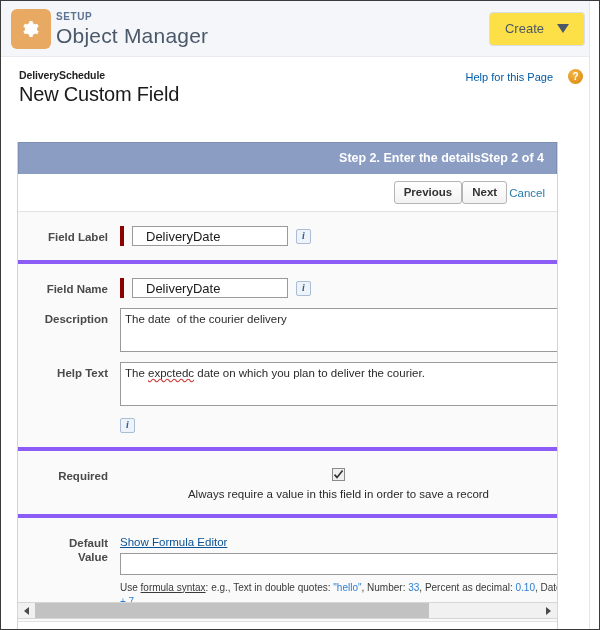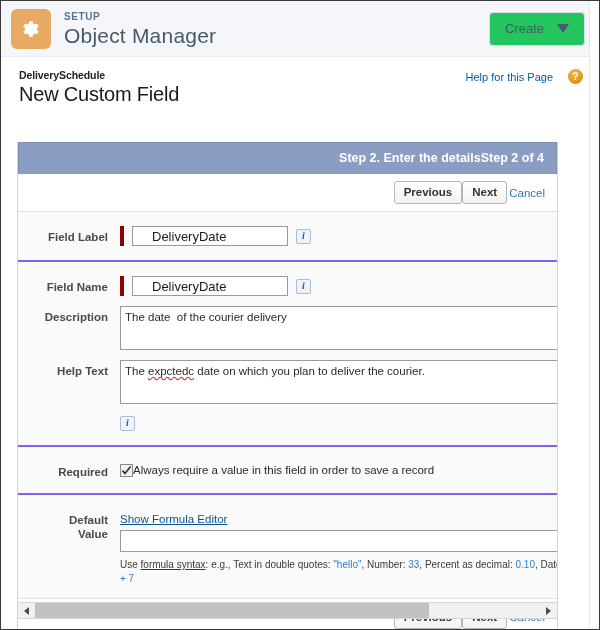--- a/index.html
+++ b/index.html
@@ -33,39 +33,39 @@
   }
   .gear-tile {
     width: 40px; height: 40px;
     border-radius: 6px;
     background: #e8aa63;
     display: flex; align-items: center; justify-content: center;
     flex: 0 0 auto;
   }
   .gear-tile svg { display: block; }
   .setup-titles {
-    margin-left: 13px;
+    margin-left: 5px;
     line-height: 1;
   }
   .setup-eyebrow {
     font-size: 10px;
     font-weight: bold;
     letter-spacing: 0.6px;
     color: #5a7390;
     margin-bottom: 3px;
   }
   .setup-title {
     font-size: 21px;
     color: #4a5869;
     font-weight: normal;
     letter-spacing: 0.2px;
   }
   .create-button {
     margin-left: auto;
-    background: #22c55e;
+    background: #fde047;
     border: 1px solid #d8dde6;
     border-radius: 4px;
     height: 34px;
     min-width: 96px;
     display: flex;
     align-items: center;
     justify-content: center;
     gap: 13px;
     padding: 0 14px;
     cursor: pointer;
@@ -179,21 +179,21 @@
 
   
   .form-body {
     background: #fafafa;
     padding: 0;
   }
   .form-section {
     padding: 14px 0 14px 0;
   }
   .section-divider {
-    border-bottom: 2px solid #8b5cf6;
+    border-bottom: 4px solid #8b5cf6;
   }
   .form-row {
     display: flex;
     align-items: flex-start;
     padding: 0 0 0 0;
     margin-bottom: 0;
   }
   .form-row + .form-row { margin-top: 10px; }
   .row-label {
     width: 102px;
@@ -224,21 +224,21 @@
     flex: 0 0 4px;
   }
   .text-input {
     width: 156px;
     height: 20px;
     border: 1px solid #9a9a9a;
     background: #ffffff;
     font-size: 13px;
     font-family: "Liberation Sans", sans-serif;
     color: #1a1a1a;
-    padding: 1px 19px;
+    padding: 1px 13px;
     outline: none;
   }
   .info-icon {
     width: 15px; height: 15px;
     border: 1px solid #a9bdd4;
     background: #eef3f9;
     border-radius: 2px;
     color: #2a5d92;
     font-size: 10px;
     font-weight: bold;
@@ -281,21 +281,23 @@
   }
 
   .info-row-standalone {
     padding-left: 102px;
     margin-top: 8px;
   }
 
   .checkbox-line {
     display: flex;
     align-items: center;
+    gap: 7px;
     padding-top: 3px;
+    flex-direction: column;
   }
   .cbx {
     width: 13px; height: 13px;
     border: 1px solid #8a8a8a;
     background: #f0f0f0;
     display: inline-flex;
     align-items: center;
     justify-content: center;
     cursor: pointer;
     flex: 0 0 13px;

